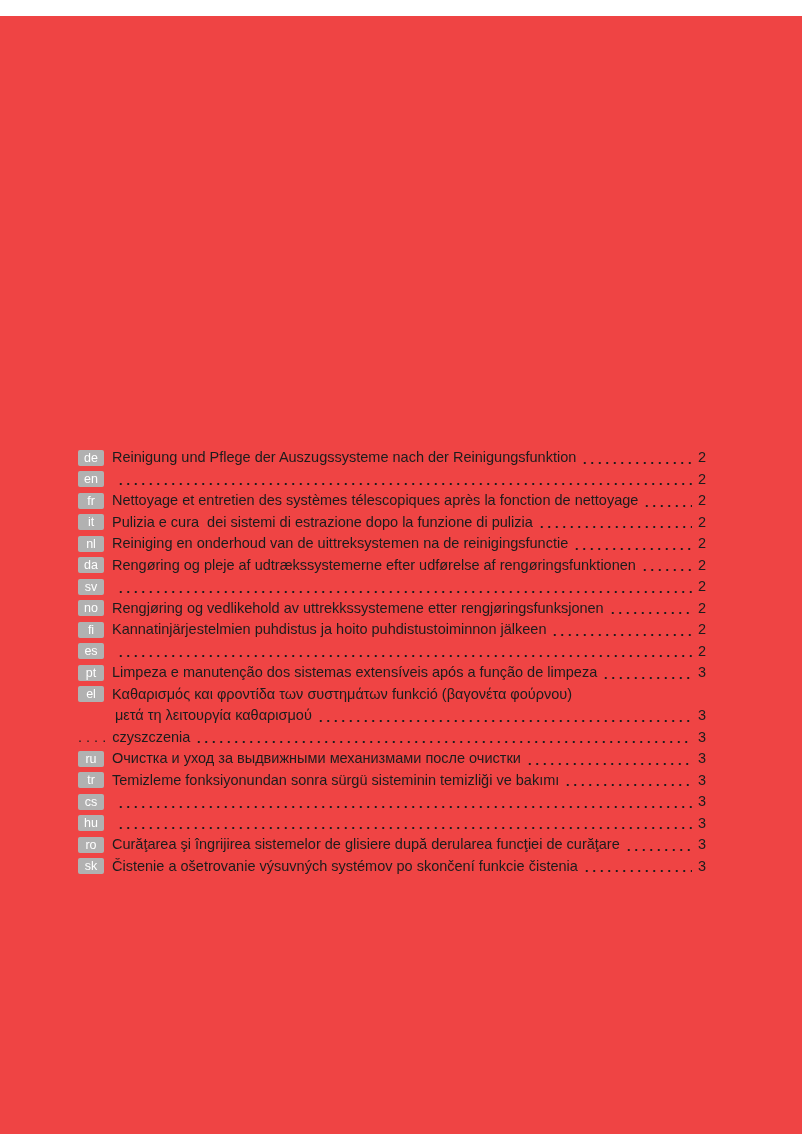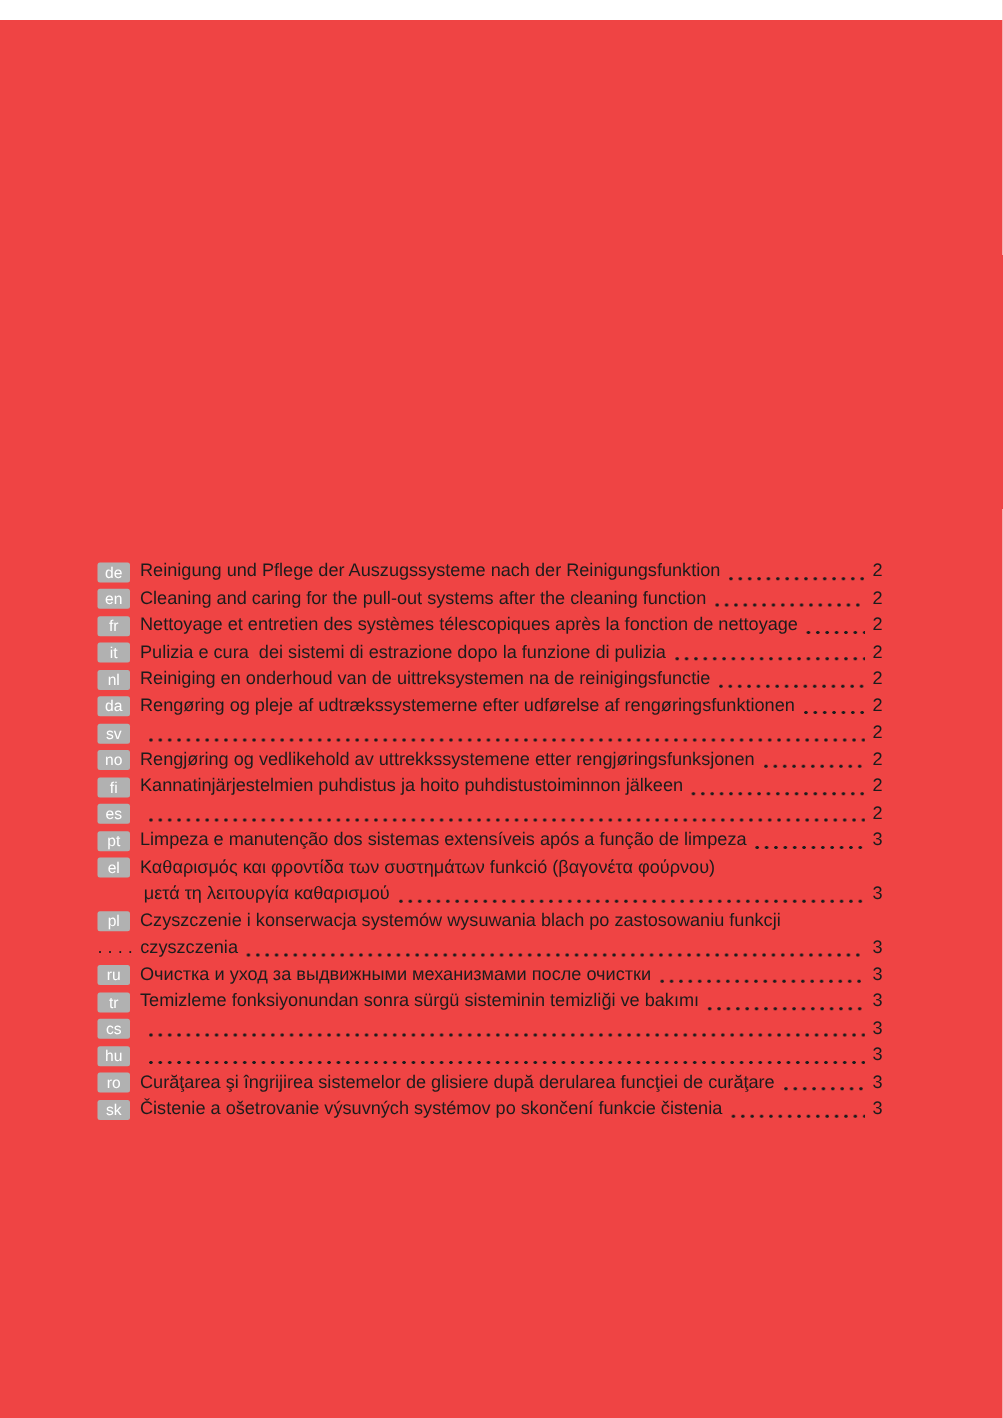--- a/index.html
+++ b/index.html
@@ -82,21 +82,20 @@
 
     <div class="toc-row">
       <span class="badge">de</span>
       <span class="title">Reinigung und Pflege der Auszugssysteme nach der Reinigungsfunktion</span>
       <span class="leader"></span>
       <span class="pagenum">2</span>
     </div>
 
     <div class="toc-row">
       <span class="badge">en</span>
-      <span class="title">Cleaning and caring for the pull-out systems after the cleaning function</span>
       <span class="leader"></span>
       <span class="pagenum">2</span>
     </div>
 
     <div class="toc-row">
       <span class="badge">fr</span>
       <span class="title">Nettoyage et entretien des systèmes télescopiques après la fonction de nettoyage</span>
       <span class="leader"></span>
       <span class="pagenum">2</span>
     </div>
@@ -163,24 +162,20 @@
       <div class="toc-row">
         <span class="indent"></span>
         <span class="title">μετά τη λειτουργία καθαρισμού</span>
         <span class="leader"></span>
         <span class="pagenum">3</span>
       </div>
     </div>
 
     <div>
       <div class="toc-row">
-        <span class="badge">pl</span>
-        <span class="title">Czyszczenie i konserwacja systemów wysuwania blach po zastosowaniu funkcji</span>
-      </div>
-      <div class="toc-row">
         <span class="wrap-prefix">. . . .</span>
         <span class="title">czyszczenia</span>
         <span class="leader"></span>
         <span class="pagenum">3</span>
       </div>
     </div>
 
     <div class="toc-row">
       <span class="badge">ru</span>
       <span class="title">Очистка и уход за выдвижными механизмами после очистки</span>

